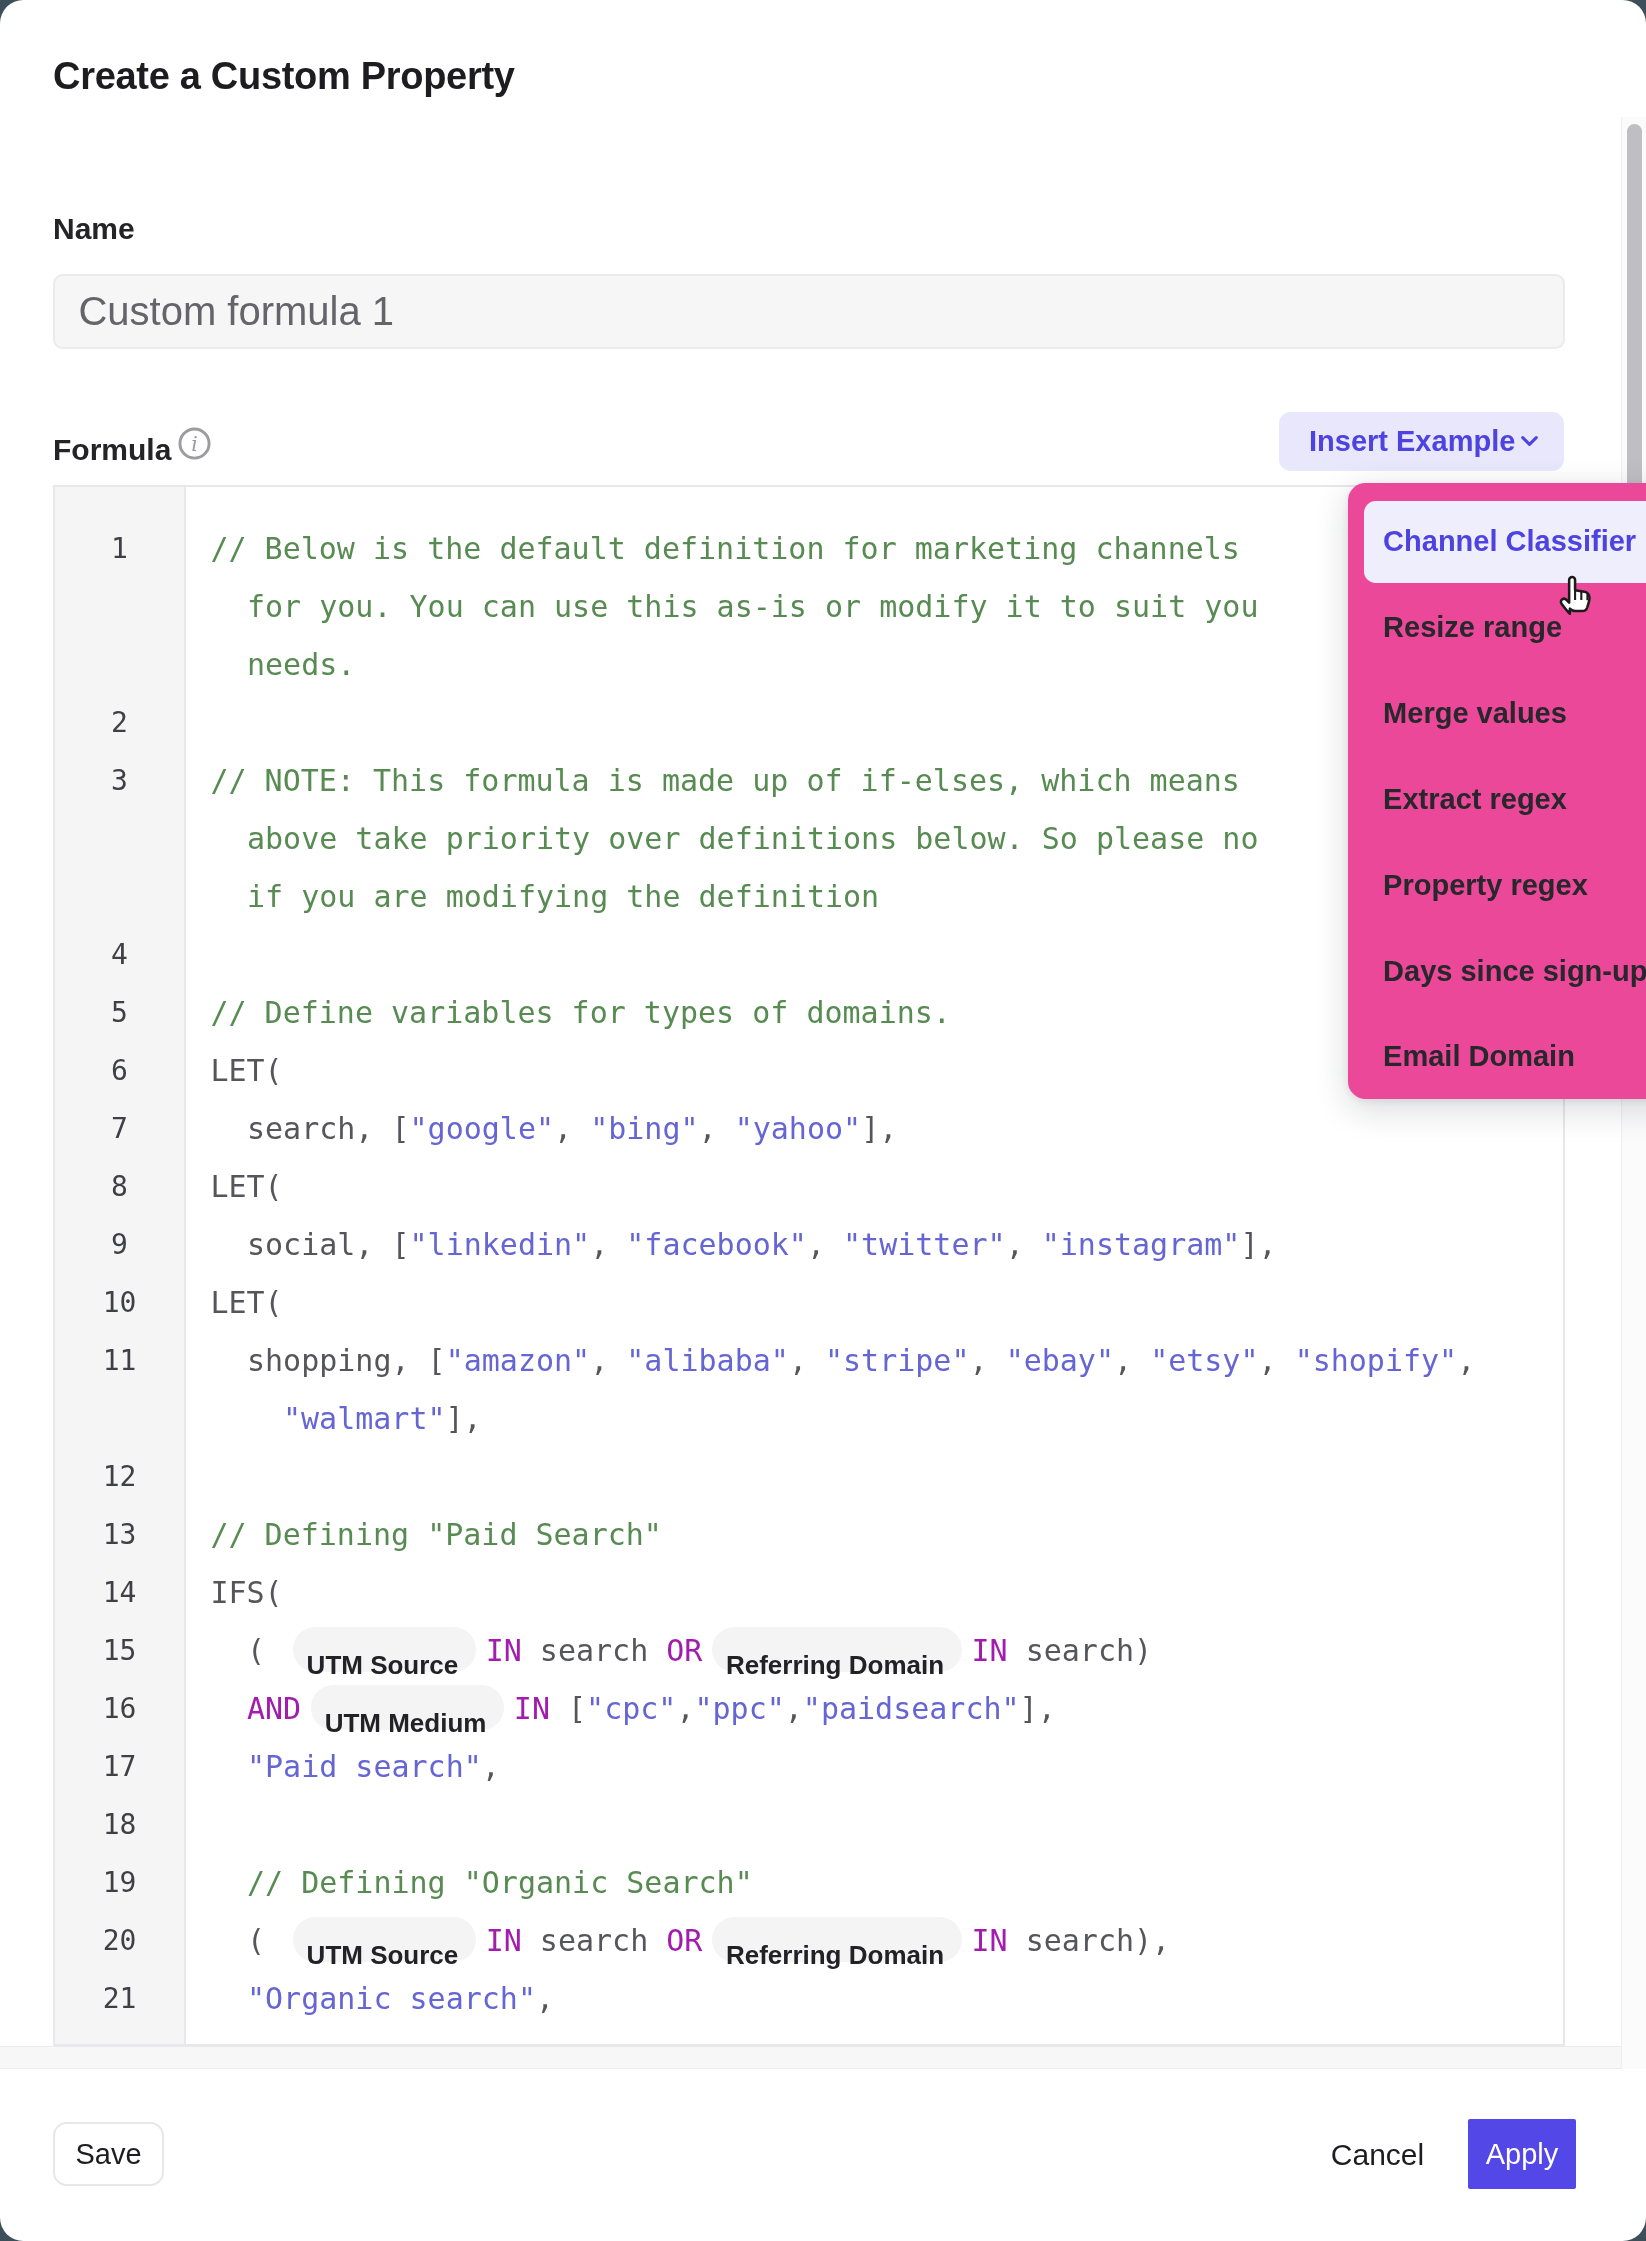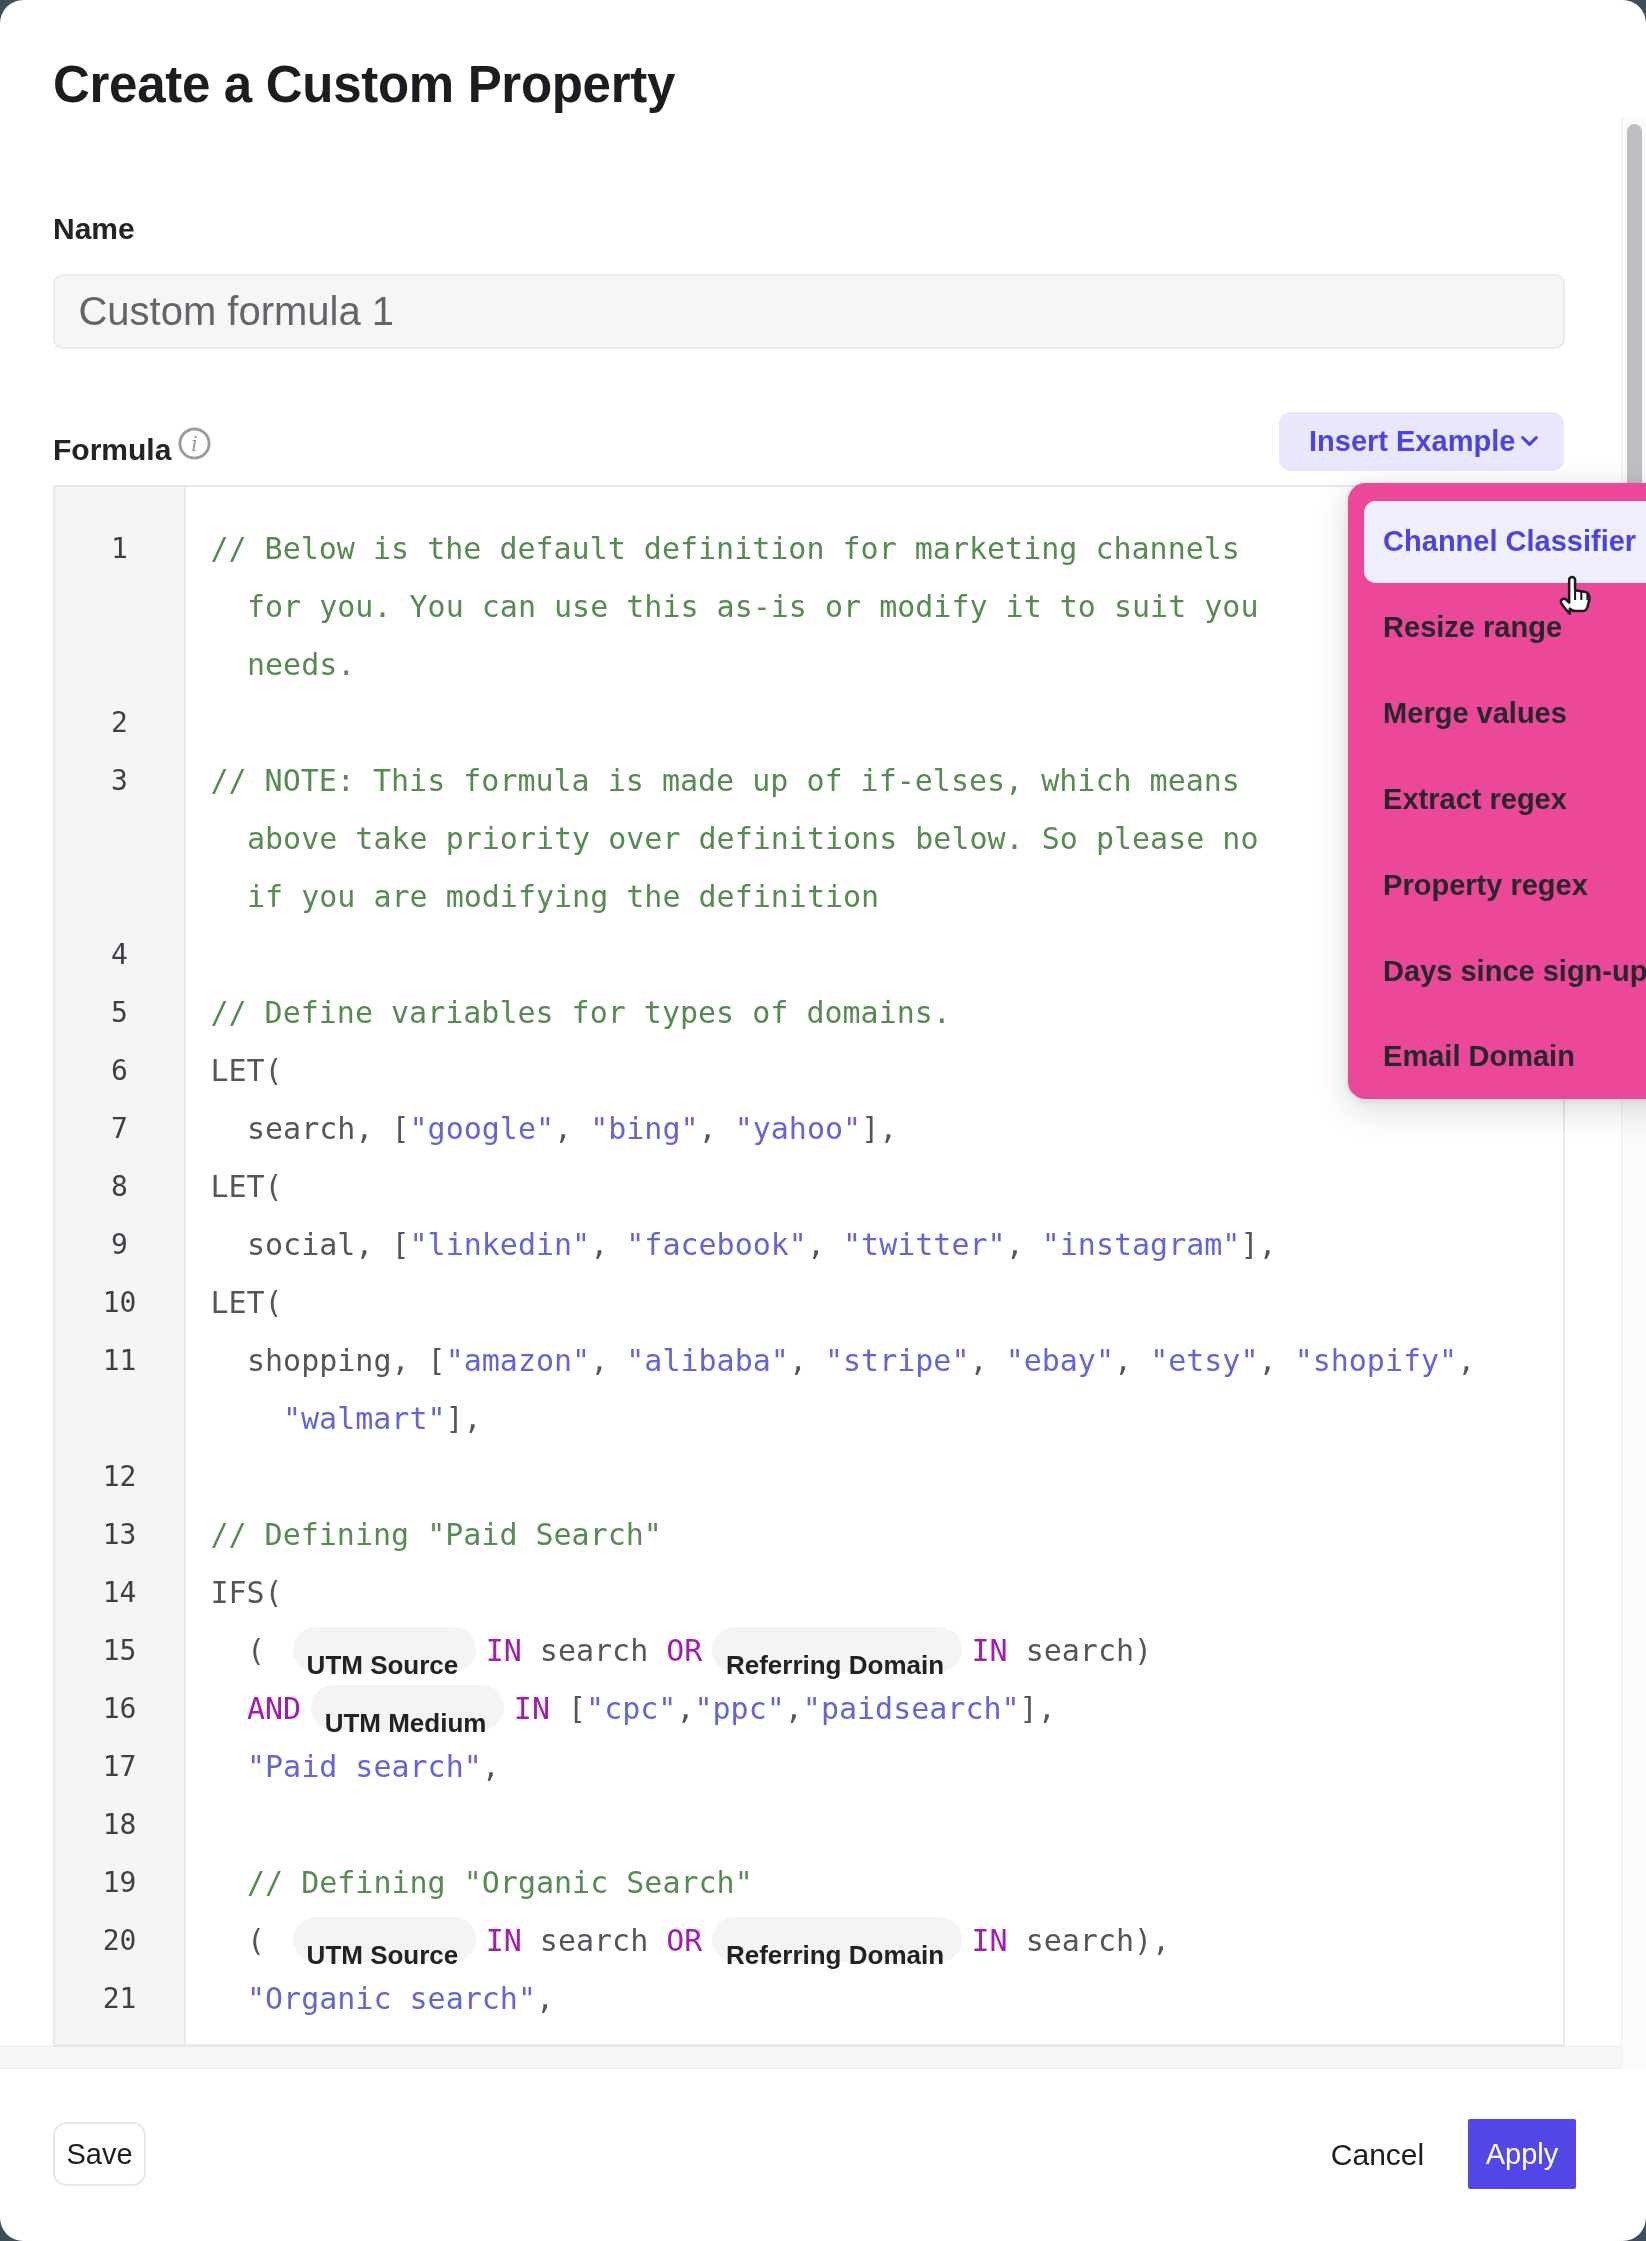--- a/index.html
+++ b/index.html
@@ -7,21 +7,21 @@
     width:1646px;height:2241px;position:relative;
     background:var(--overlay-bg,#3D4F58);
     font-family:"Liberation Sans",sans-serif;
     -webkit-font-smoothing:antialiased;
   }
   .modal{
     position:absolute;inset:0;background:#fff;border-radius:23.4px;overflow:hidden;
   }
   .dialog-title{
     position:absolute;left:53px;top:55px;
-    font-size:51px;font-weight:700;color:#1C1C21;letter-spacing:-0.3px;
+    font-size:38px;font-weight:700;color:#1C1C21;letter-spacing:-0.3px;
   }
   .field-label{
     position:absolute;left:53px;
     font-size:30px;font-weight:700;color:#232328;
   }
   .name-label{top:212px;}
   .formula-label{top:433px;}
   .name-input{
     position:absolute;left:53px;top:274px;width:1512px;height:75px;
     background:var(--input-bg,#F6F6F7);border:2px solid #EBEBED;border-radius:9.8px;
@@ -97,21 +97,21 @@
   .vtrack{
     position:absolute;left:1621px;top:117px;width:25px;height:1952px;
     background:#FBFBFC;border-left:1px solid #EFEFF1;box-sizing:border-box;
   }
   .vthumb{
     position:absolute;left:4.9px;top:6.8px;width:15.6px;height:973px;
     background:#BEBEC3;border-radius:7.8px;cursor:pointer;
   }
   
   .save-btn{
-    position:absolute;left:53px;top:2122px;width:93px;height:64px;
+    position:absolute;left:53px;top:2122px;width:111px;height:64px;
     background:#fff;border:2px solid #E7E7E9;border-radius:13.7px;
     font-size:29px;font-weight:500;color:#1C1C21;cursor:pointer;
     font-family:"Liberation Sans",sans-serif;
   }
   .cancel-btn{
     position:absolute;left:1321px;top:2129px;width:113px;height:51px;
     background:transparent;border:none;font-size:30px;font-weight:500;color:#1C1C21;
     cursor:pointer;font-family:"Liberation Sans",sans-serif;
   }
   .apply-btn{

